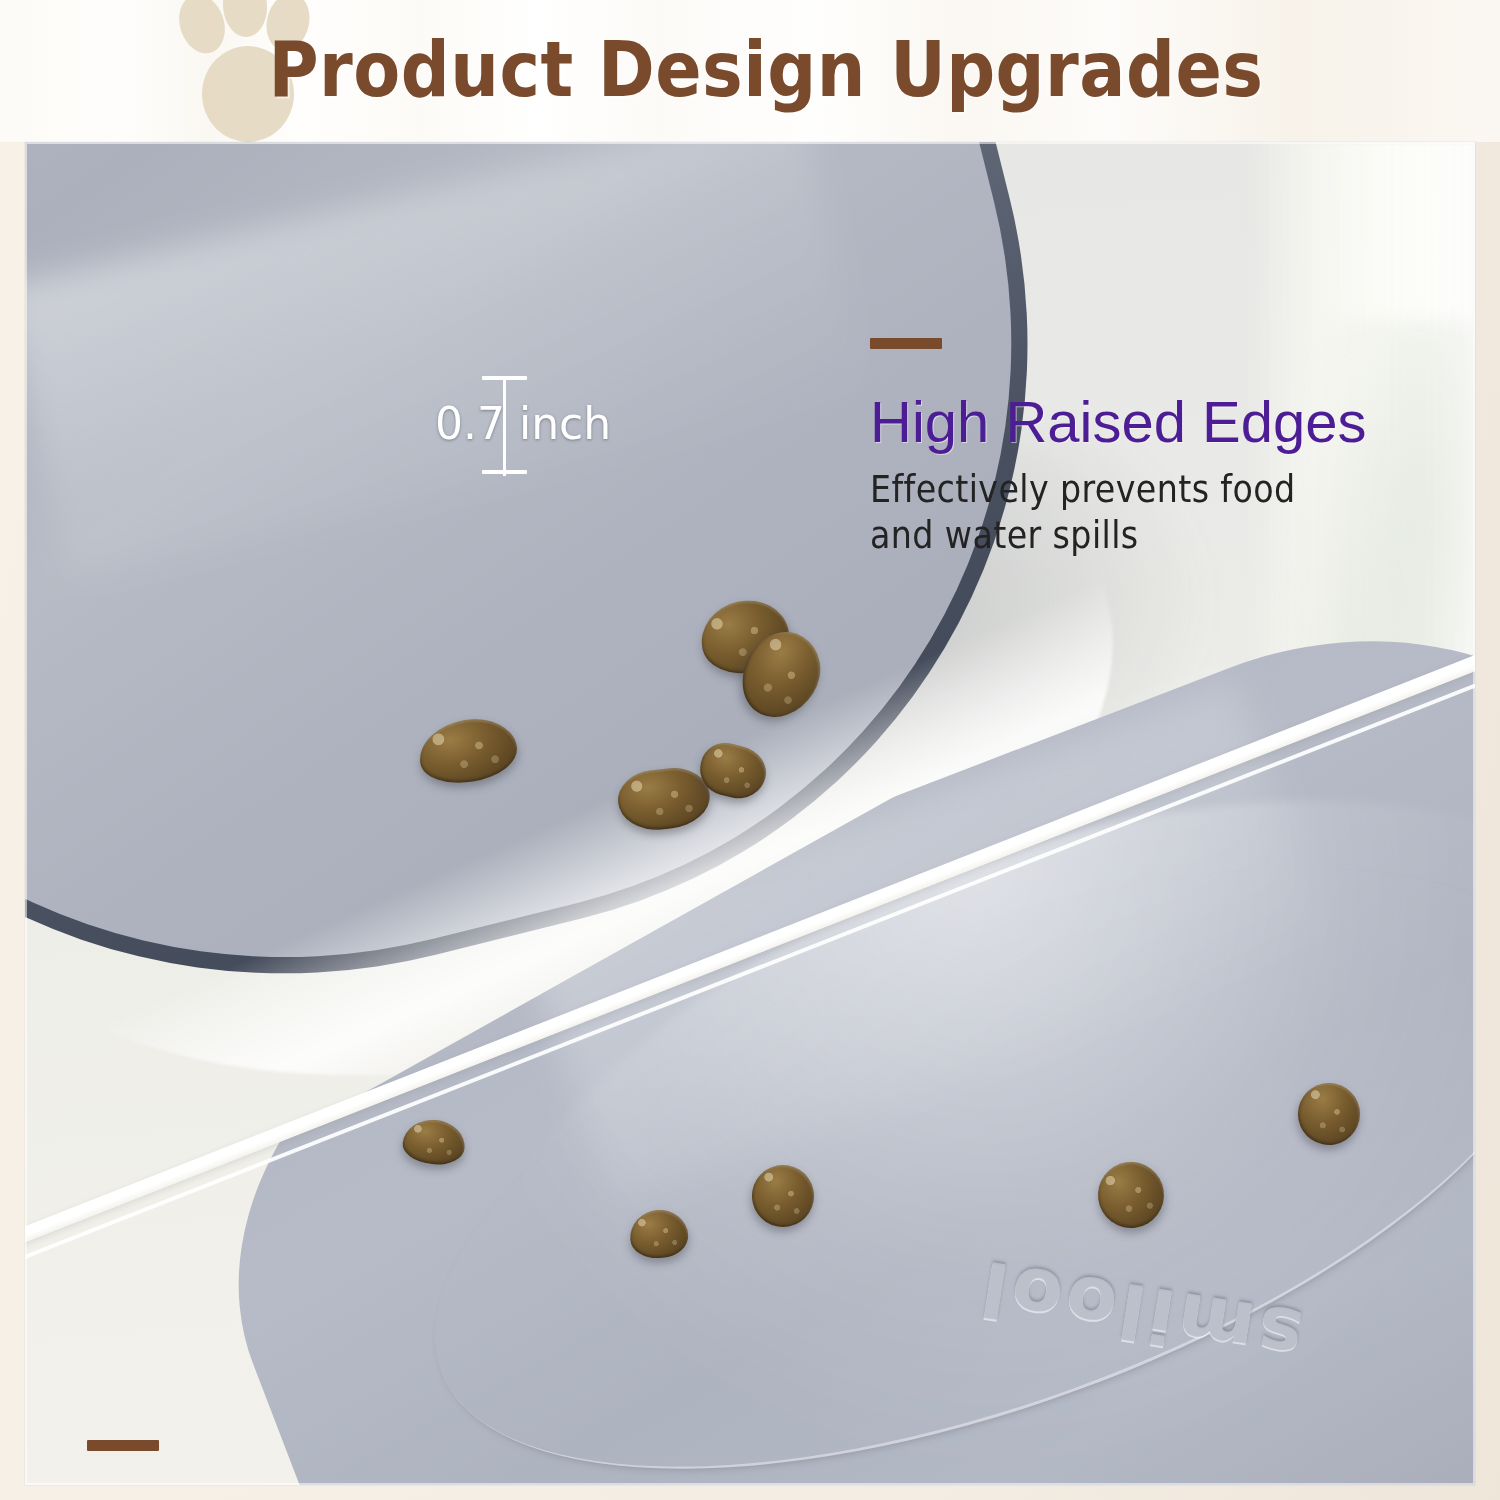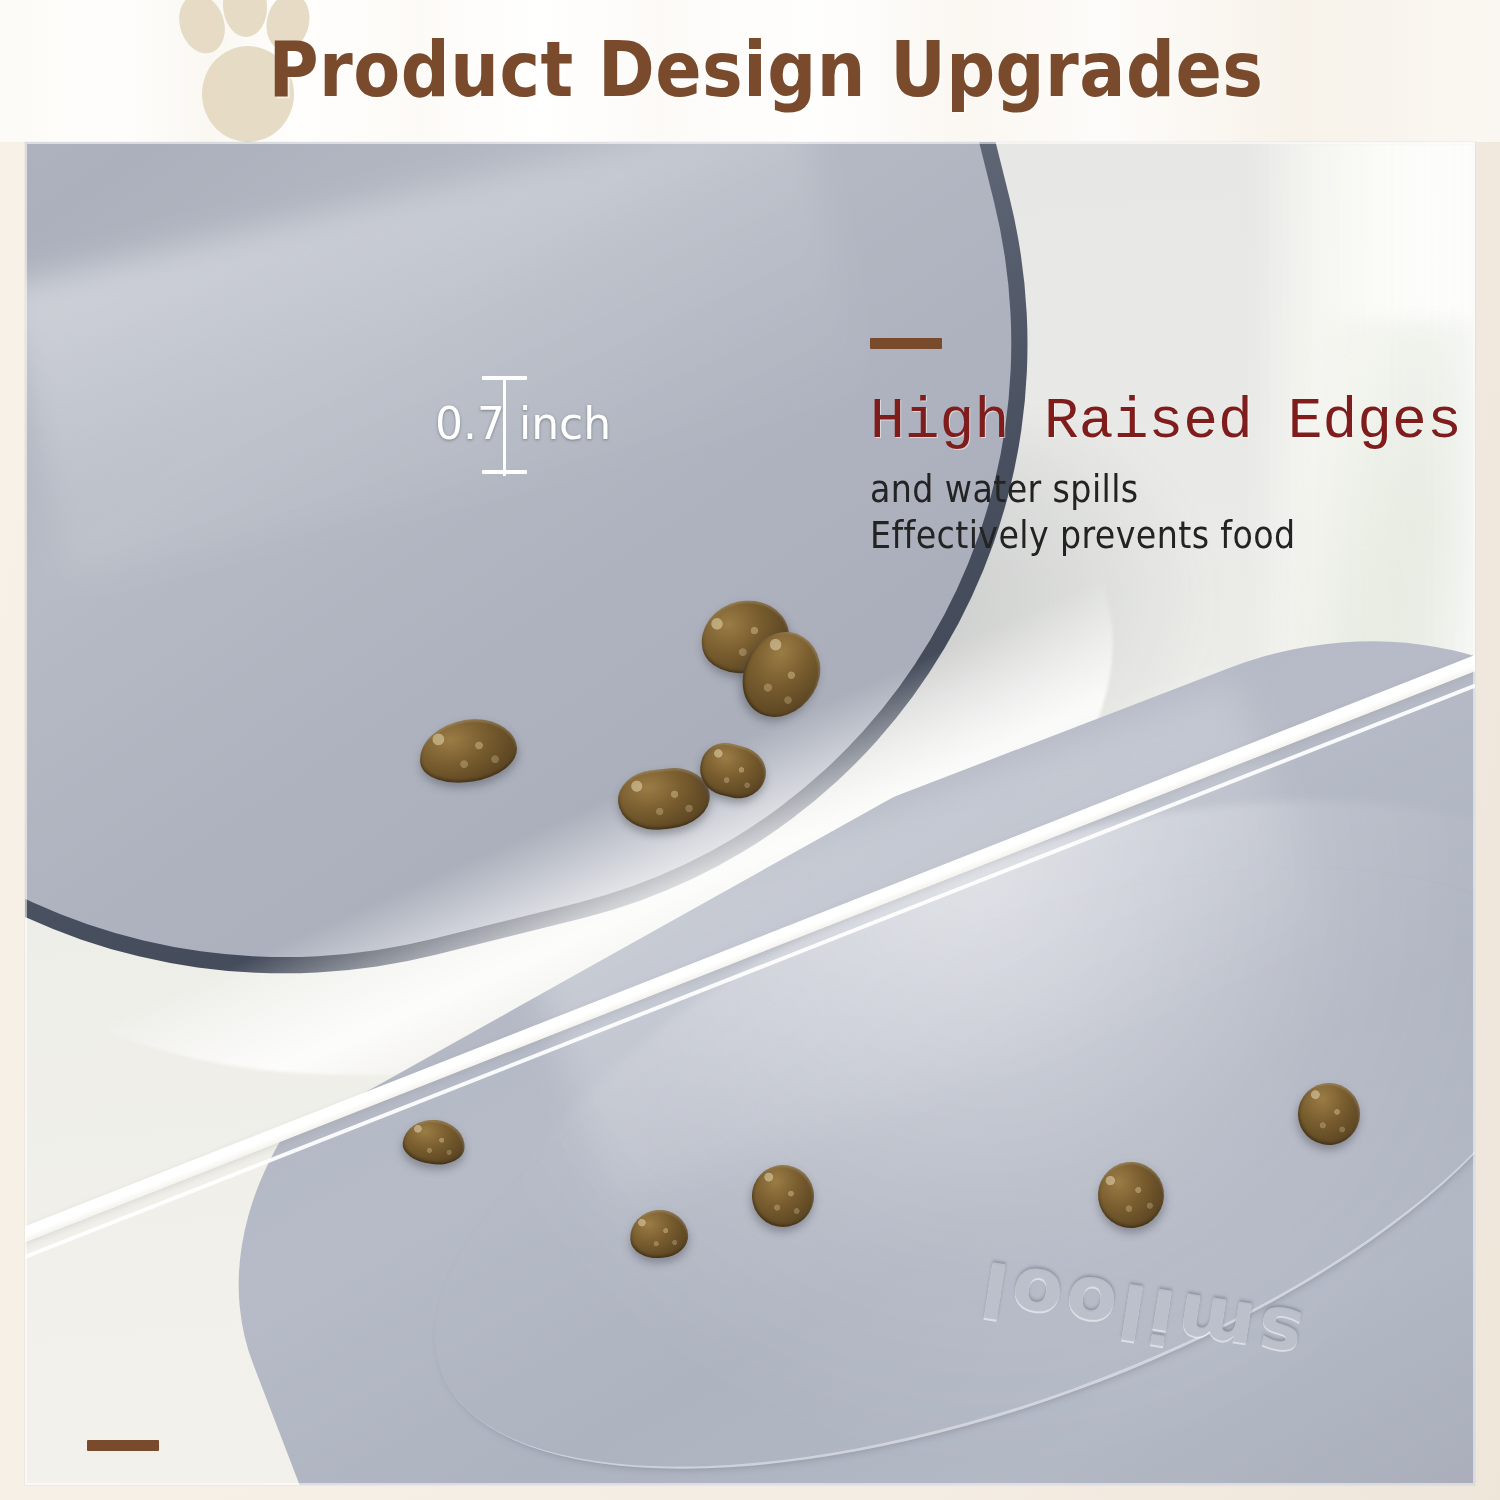--- a/index.html
+++ b/index.html
@@ -242,23 +242,23 @@
       radial-gradient(circle at 44% 70%, rgba(255,240,200,.26) 0 5%, rgba(0,0,0,0) 6%),
       radial-gradient(circle at 76% 70%, rgba(255,238,198,.24) 0 4%, rgba(0,0,0,0) 5%);
   }
 
   
   .callout{position:absolute;}
   .dash{
     width:72px;height:11px;background:#7a4a2d;margin-bottom:12px;border-radius:1px;
   }
   .callout-title{
-    font-family:Liberation Mono, monospace;
+    font-family:Liberation Sans, sans-serif;
     font-size:58px;line-height:66px;font-weight:normal;
-    color:#7f1d1d;white-space:nowrap;
+    color:#4c1d95;white-space:nowrap;
     text-shadow:1px 1px 0 rgba(255,255,255,.5);
     margin-top:40px;
   }
   .callout-sub{
     font-family:"DejaVu Sans Condensed","Liberation Sans Narrow","Liberation Sans",sans-serif;
     font-size:37px;line-height:46px;color:#232323;margin-top:12px;
     letter-spacing:.4px;
   }
 
   #callout-edges{left:845px;top:196px;}
@@ -359,22 +359,22 @@
       <div class="dim-cap top"></div>
       <div class="dim-line"></div>
       <div class="dim-cap bottom"></div>
       <div class="dim-label">0.7 inch</div>
     </div>
 
     <div class="callout" id="callout-edges">
       <div class="dash"></div>
       <div class="callout-title">High Raised Edges</div>
       <div class="callout-sub">
+        <div>Effectively prevents food</div>
         <div>and water spills</div>
-        <div>Effectively prevents food</div>
       </div>
     </div>
 
     <div class="callout" id="callout-floor">
       <div class="dash"></div>
       <div class="callout-title">Keeping the floor clean</div>
 
     </div>
 
     <div class="photo-frame"></div>

